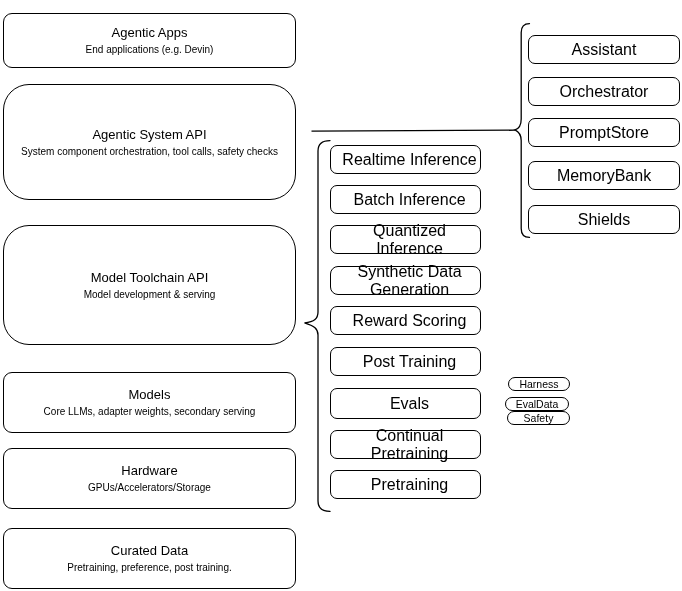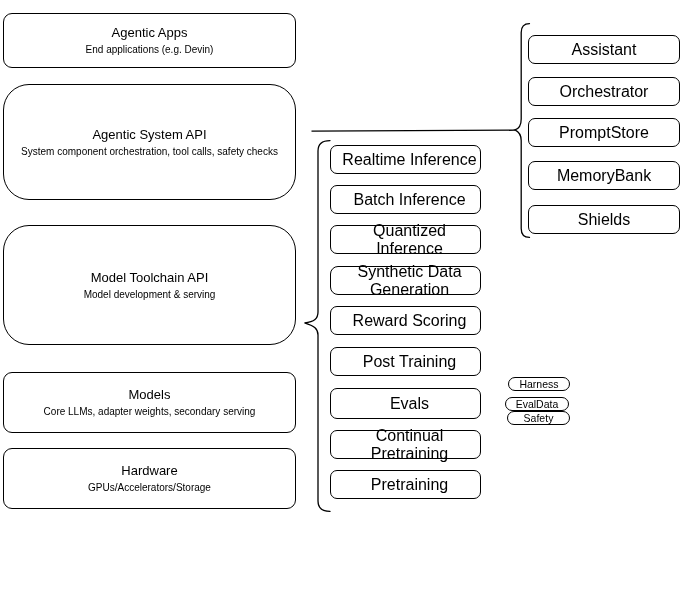--- a/index.html
+++ b/index.html
@@ -115,20 +115,24 @@
   <div class="layer-box r9" style="top:372px; height:61px;">
     <div class="layer-title">Models</div>
     <div class="layer-subtitle">Core LLMs, adapter weights, secondary serving</div>
   </div>
 
   <div class="layer-box r9" style="top:448px; height:61px;">
     <div class="layer-title">Hardware</div>
     <div class="layer-subtitle">GPUs/Accelerators/Storage</div>
   </div>
 
+  <div class="layer-box r9" style="top:528px; height:61px;">
+    <div class="layer-title">Curated Data</div>
+    <div class="layer-subtitle">Pretraining, preference, post training.</div>
+  </div>
 
   <div class="node-box mid-box" style="top:145px;">Realtime Inference</div>
   <div class="node-box mid-box" style="top:185px;">Batch Inference</div>
   <div class="node-box mid-box" style="top:225px;">Quantized Inference</div>
   <div class="node-box mid-box" style="top:266px;border-radius:8px;">Synthetic Data Generation</div>
   <div class="node-box mid-box" style="top:306px;">Reward Scoring</div>
   <div class="node-box mid-box" style="top:347px;">Post Training</div>
   <div class="node-box mid-box" style="top:388px; height:31px;">Evals</div>
   <div class="node-box mid-box" style="top:430px;">Continual Pretraining</div>
   <div class="node-box mid-box" style="top:470px;">Pretraining</div>

